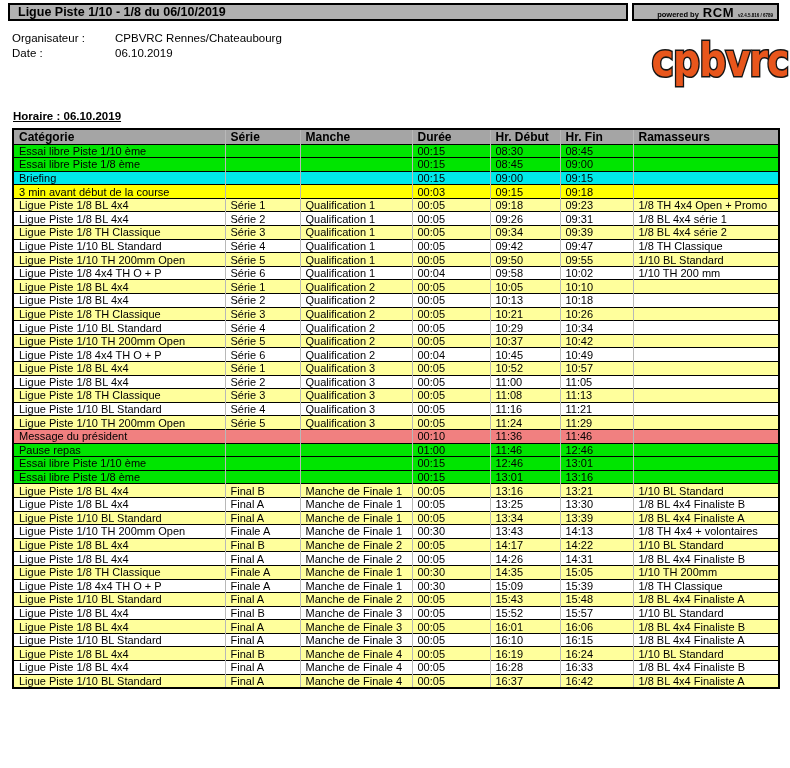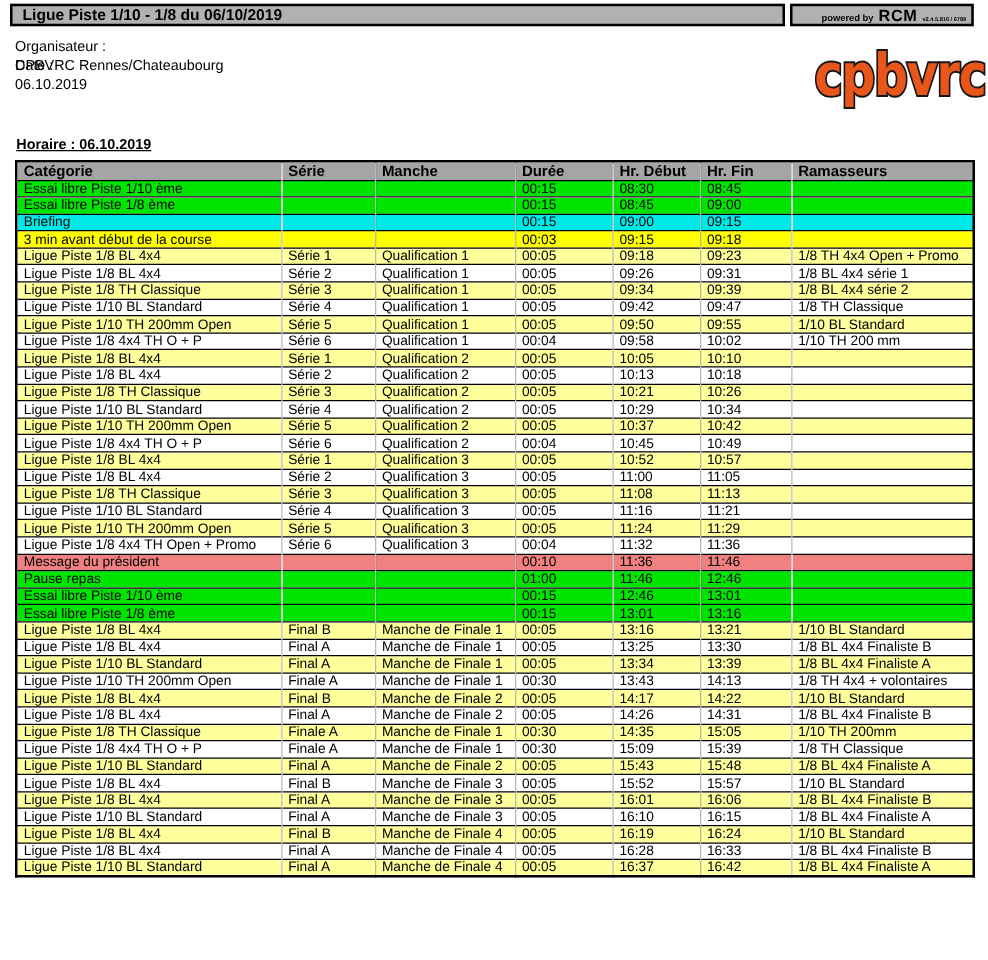--- a/index.html
+++ b/index.html
@@ -10,21 +10,21 @@
               background:#b1b1b1; border:2px solid #000; display:flex; align-items:center;
               padding-left:8px; font-weight:bold; font-size:12.5px; }
   .rcmbox { position:absolute; left:632px; top:3px; width:147px; height:18px;
             background:#b1b1b1; border:2px solid #000; display:flex; align-items:baseline;
             justify-content:flex-end; padding:0 4px 2px 0; gap:4px; }
   .rcm-prefix { font-size:7.5px; font-weight:bold; }
   .rcm-brand  { font-size:13px; font-weight:bold; letter-spacing:0.5px; }
   .rcm-version{ font-size:4.5px; font-weight:bold; }
 
   .infoblock { position:absolute; left:12px; top:31px; font-size:11.5px; }
-  .info-row { display:flex; height:15px; line-height:15px;flex-direction:column; }
+  .info-row { display:flex; height:15px; line-height:15px; }
   .info-label { width:103px; }
   .info-value { }
 
   .logo { position:absolute; left:650px; top:26px; width:140px; height:66px; }
 
   .horaire { position:absolute; left:13px; top:110px; font-weight:bold; font-size:11.5px;
              text-decoration:underline; }
 
   table.sched { position:absolute; left:12px; top:128px; width:766px;
                 border-collapse:collapse; table-layout:fixed;
@@ -271,29 +271,20 @@
       </tr>
       <tr style="background: rgb(255, 255, 156);">
         <td class="col-categorie">Ligue Piste 1/10 TH 200mm Open</td>
         <td class="col-serie">Série 5</td>
         <td class="col-manche">Qualification 3</td>
         <td class="col-duree">00:05</td>
         <td class="col-debut">11:24</td>
         <td class="col-fin">11:29</td>
         <td class="col-ramasseurs"></td>
       </tr>
-      <tr style="background: rgb(255, 255, 255);">
-        <td class="col-categorie">Ligue Piste 1/8 4x4 TH Open + Promo</td>
-        <td class="col-serie">Série 6</td>
-        <td class="col-manche">Qualification 3</td>
-        <td class="col-duree">00:04</td>
-        <td class="col-debut">11:32</td>
-        <td class="col-fin">11:36</td>
-        <td class="col-ramasseurs"></td>
-      </tr>
       <tr style="background: rgb(241, 128, 128); padding-left: 20px;">
         <td class="col-categorie">Message du président</td>
         <td class="col-serie"></td>
         <td class="col-manche"></td>
         <td class="col-duree">00:10</td>
         <td class="col-debut">11:36</td>
         <td class="col-fin">11:46</td>
         <td class="col-ramasseurs"></td>
       </tr>
       <tr style="background: rgb(0, 229, 0);">

